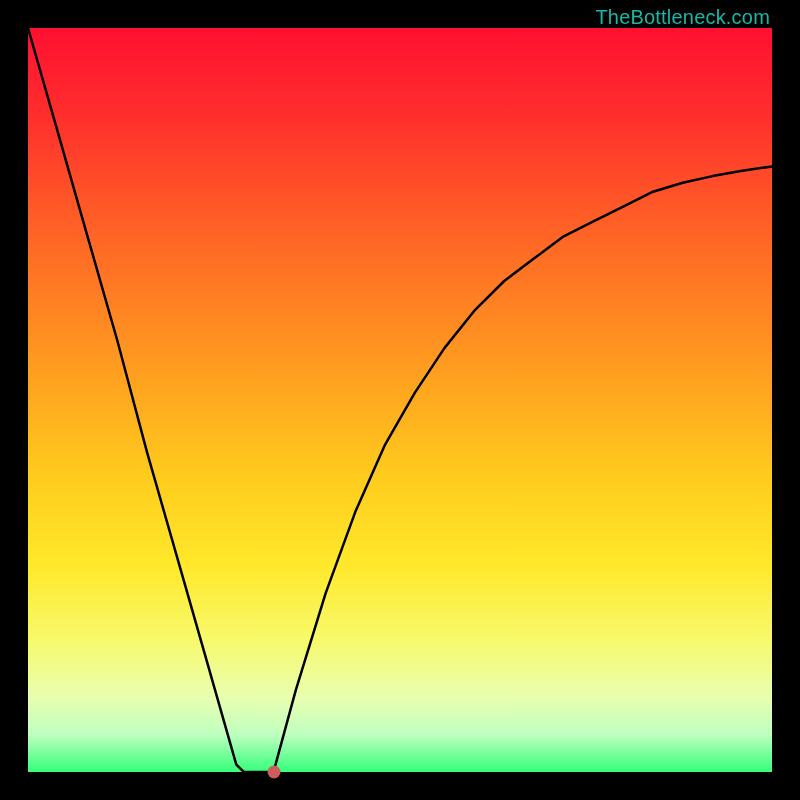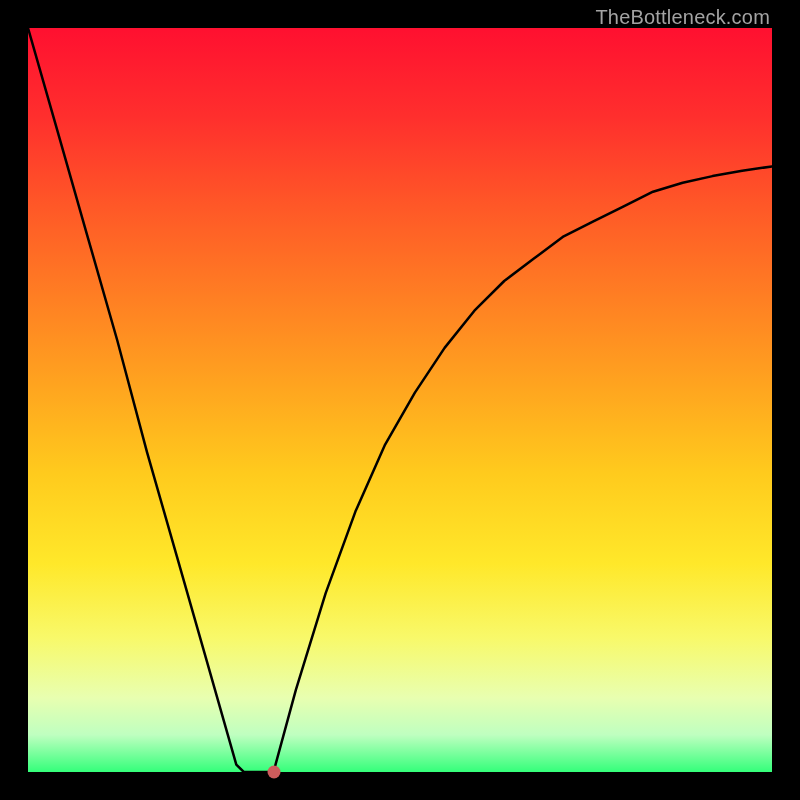--- a/index.html
+++ b/index.html
@@ -28,21 +28,21 @@
       #f8f96a 82%,
       #e8ffb0 90%,
       #bfffc0 95%,
       #34ff7a 100%
     );
   }
   .watermark {
     position: absolute;
     top: 6px;
     right: 30px;
-    color: #a3a3a3;
+    color: #14b8a6;
     font-size: 20px;
     font-weight: 500;
     letter-spacing: 0.2px;
   }
   .curve {
     position: absolute;
     left: 0;
     top: 0;
   }
   .dot {

